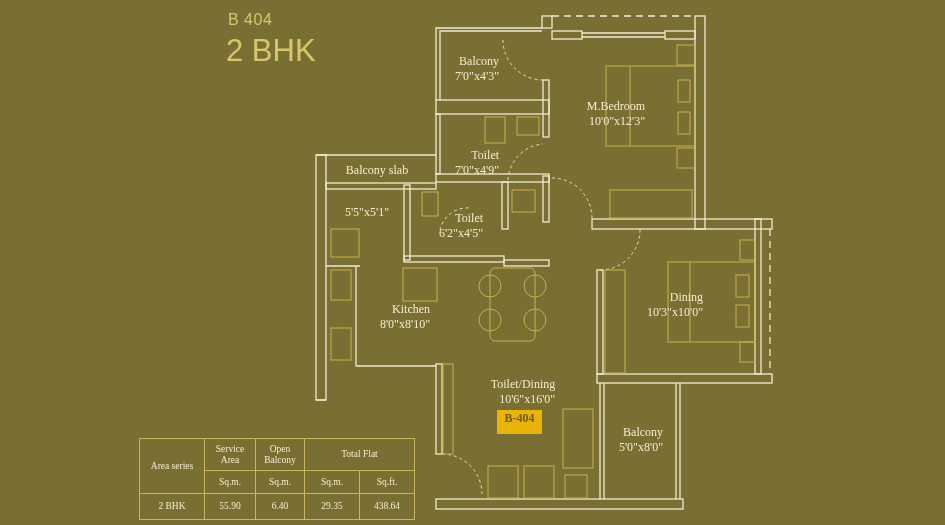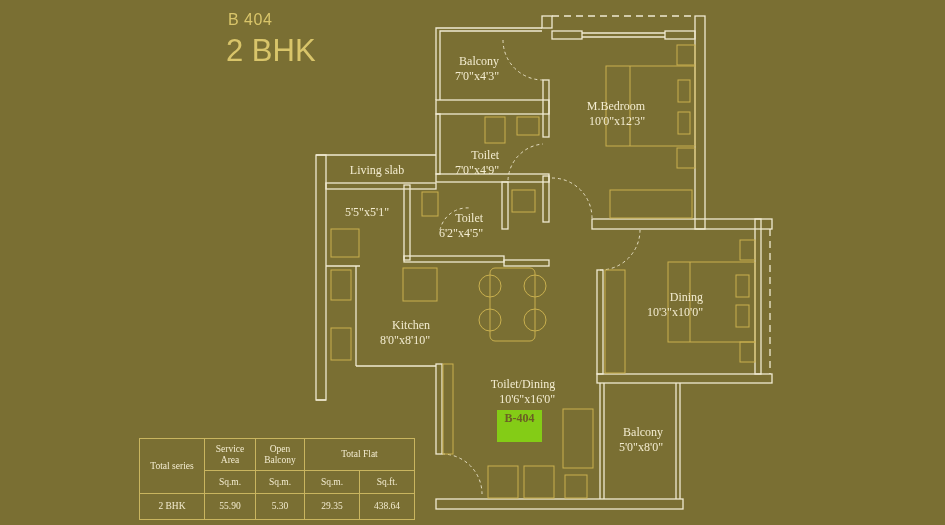--- a/index.html
+++ b/index.html
@@ -1,21 +1,21 @@
 <!DOCTYPE html>
 <html><head>
 <meta charset="utf-8">
 <style>
   html,body{margin:0;padding:0;}
   body{width:945px;height:525px;background:#7a6f33;position:relative;overflow:hidden;font-family:"Liberation Serif",serif;}
   .hdr-unit{position:absolute;left:228px;top:11px;font-family:Liberation Sans, sans-serif;font-size:16px;color:#d9c56a;letter-spacing:0.5px;}
   .hdr-type{position:absolute;left:226px;top:33px;font-family:"Liberation Sans",sans-serif;font-size:31px;color:#d9c56a;}
   svg.plan{position:absolute;left:0;top:0;}
   .lbl{position:absolute;color:#f3ecd0;font-size:12px;text-align:right;line-height:15px;white-space:nowrap;transform:translateX(-50%);}
-  .tag{position:absolute;left:497px;top:410px;width:45px;height:32px;background:#84cc16;color:#6b5f24;font-size:12px;font-weight:bold;text-align:center;line-height:16px;}
+  .tag{position:absolute;left:497px;top:410px;width:45px;height:24px;background:#eab308;color:#6b5f24;font-size:12px;font-weight:bold;text-align:center;line-height:16px;}
   table.area{position:absolute;left:139px;top:438px;border-collapse:collapse;color:#f3ecd0;font-size:9.5px;}
   table.area td{border:1px solid #c9b55f;text-align:center;padding:0 4px;line-height:11px;}
 </style>
 </head>
 <body>
 
 <div class="hdr-unit">B 404</div>
 <div class="hdr-type">2 BHK</div>
 
 <svg class="plan" width="945" height="525">
@@ -118,30 +118,30 @@
   </div>
 <div class="lbl" style="left:616px;top:99px">
     <div>M.Bedroom</div>
     <div>10'0"x12'3"</div>
   </div>
 <div class="lbl" style="left:477px;top:148px">
     <div>Toilet</div>
     <div>7'0"x4'9"</div>
   </div>
 <div class="lbl" style="left:377px;top:163px">
-    <div>Living slab</div>
+    <div>Balcony slab</div>
   </div>
 <div class="lbl" style="left:367px;top:205px">
     <div>5'5"x5'1"</div>
   </div>
 <div class="lbl" style="left:461px;top:211px">
     <div>Toilet</div>
     <div>6'2"x4'5"</div>
   </div>
-<div class="lbl" style="left:405px;top:318px">
+<div class="lbl" style="left:405px;top:302px">
     <div>Kitchen</div>
     <div>8'0"x8'10"</div>
   </div>
 <div class="lbl" style="left:675px;top:290px">
     <div>Dining</div>
     <div>10'3"x10'0"</div>
   </div>
 <div class="lbl" style="left:523px;top:377px">
     <div>Toilet/Dining</div>
     <div>10'6"x16'0"</div>
@@ -149,32 +149,32 @@
 <div class="lbl" style="left:641px;top:425px">
     <div>Balcony</div>
     <div>5'0"x8'0"</div>
   </div>
 
 <div class="tag">B-404</div>
 
 <table class="area">
   <tbody>
       <tr style="height:32px">
-    <td rowspan="2" style="width:56px">Total series</td>
+    <td rowspan="2" style="width:56px">Area series</td>
     <td style="width:42px">Service Area</td>
     <td style="width:40px">Open Balcony</td>
     <td colspan="2">Total Flat</td>
   </tr>
   <tr style="height:23px">
     <td>Sq.m.</td>
     <td>Sq.m.</td>
     <td style="width:46px">Sq.m.</td>
     <td style="width:46px">Sq.ft.</td>
   </tr>
   <tr style="height:26px">
     <td>2 BHK</td>
     <td>55.90</td>
-    <td>5.30</td>
+    <td>6.40</td>
     <td>29.35</td>
     <td>438.64</td>
   </tr>
 </tbody>
   </table>
 
 </body></html>

